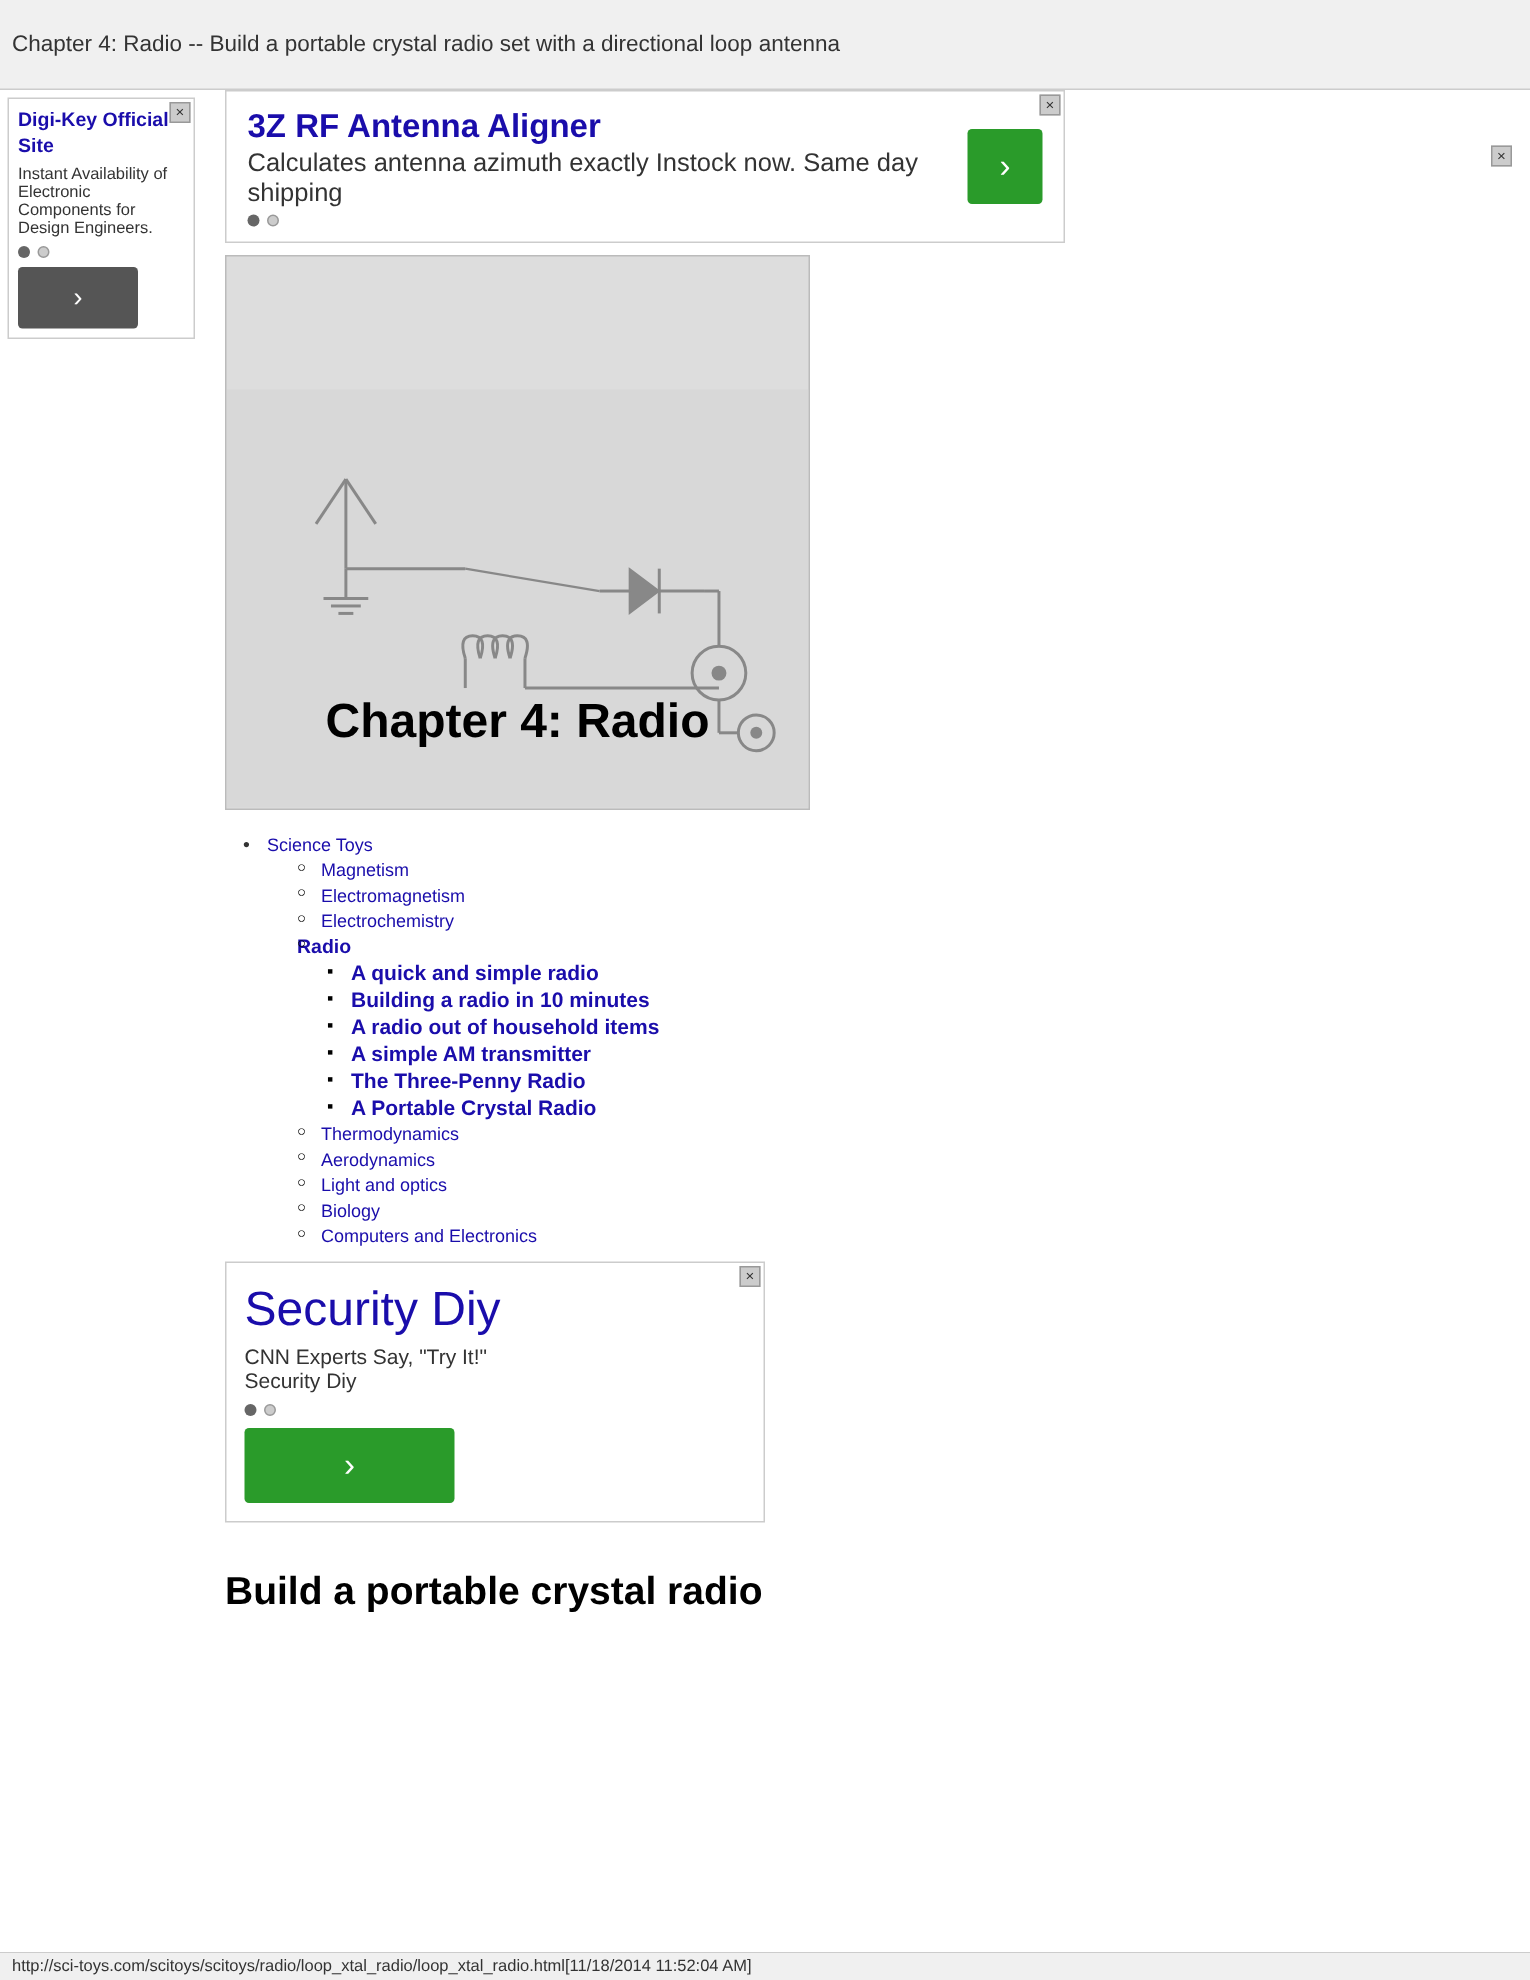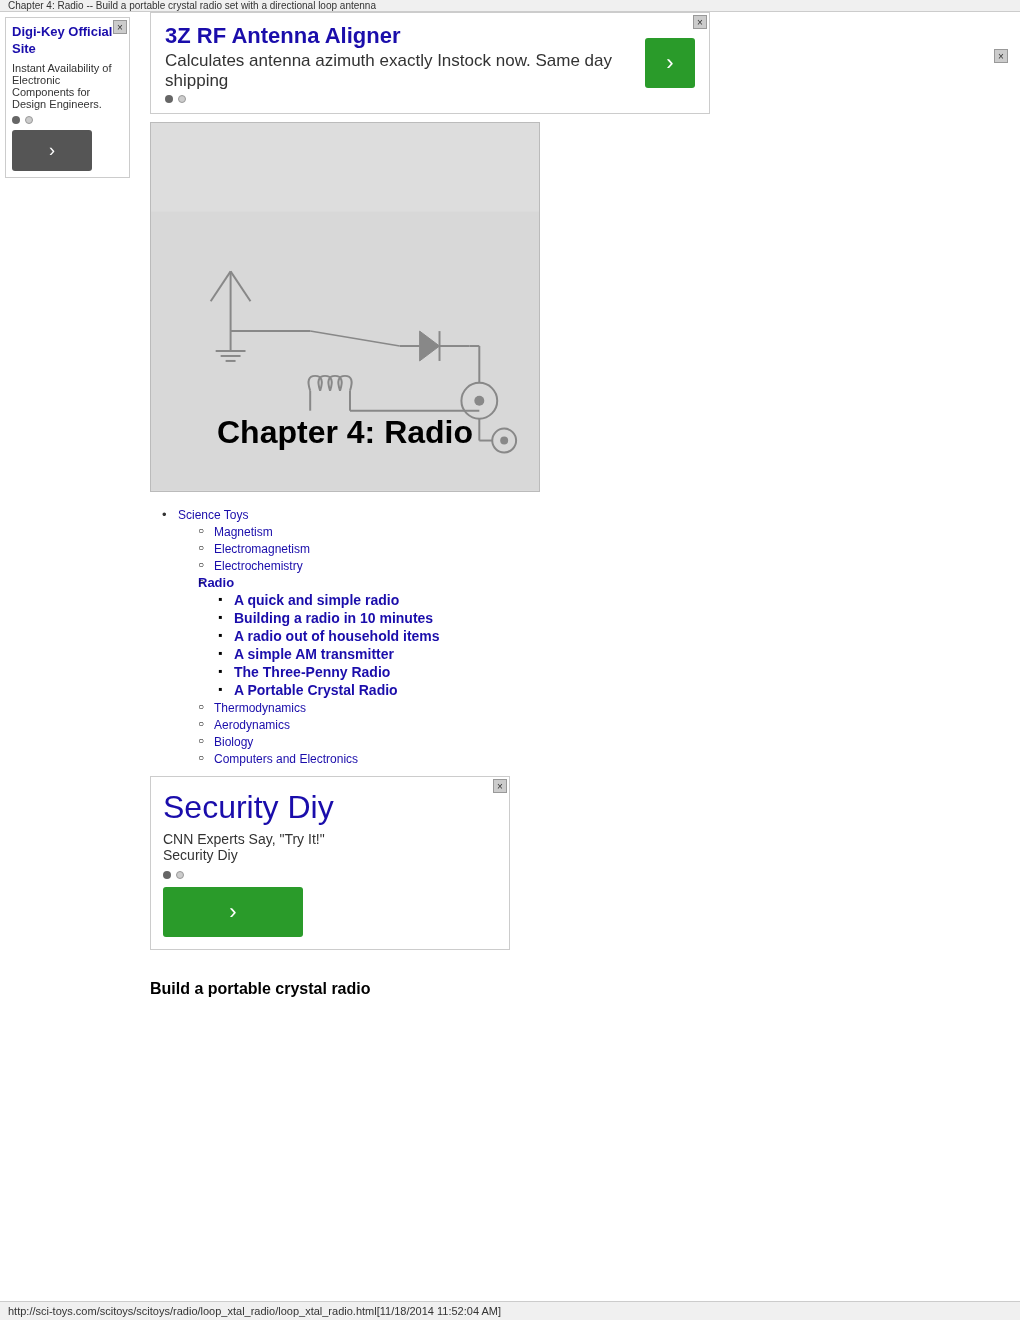--- a/index.html
+++ b/index.html
@@ -8,22 +8,22 @@
       font-size: 13px;
       background: #fff;
       color: #000;
       width: 1020px;
       min-height: 1320px;
     }
 
     
     .title-bar {
       background: #f0f0f0;
-      padding: 0 8px;
-      font-size: 10px;
+      padding: 21px 8px;
+      font-size: 15px;
       color: #333;
       border-bottom: 1px solid #ccc;
     }
 
     
     .status-bar {
       position: fixed;
       bottom: 0;
       left: 0;
       width: 1020px;
@@ -270,21 +270,21 @@
       display: flex;
       align-items: center;
       justify-content: center;
       width: 140px;
       border-radius: 3px;
       margin-top: 8px;
     }
 
     
     .section-heading {
-      font-size: 16px;
+      font-size: 26px;
       font-weight: bold;
       color: #000;
       margin: 20px 0 10px 0;
     }
 
     
     .outer-list {
       list-style: none;
       padding: 0;
       margin: 0;
@@ -469,20 +469,23 @@
               </li>
             </ul>
             <ul class="inner-list-circle">
               <li>
                 <a class="nav-link" href="#">Thermodynamics</a>
               </li>
               <li>
                 <a class="nav-link" href="#">Aerodynamics</a>
               </li>
               <li>
+                <a class="nav-link" href="#">Light and optics</a>
+              </li>
+              <li>
                 <a class="nav-link" href="#">Biology</a>
               </li>
               <li>
                 <a class="nav-link" href="#">Computers and Electronics</a>
               </li>
             </ul>
           </li>
         </ul>
       </div>
 

